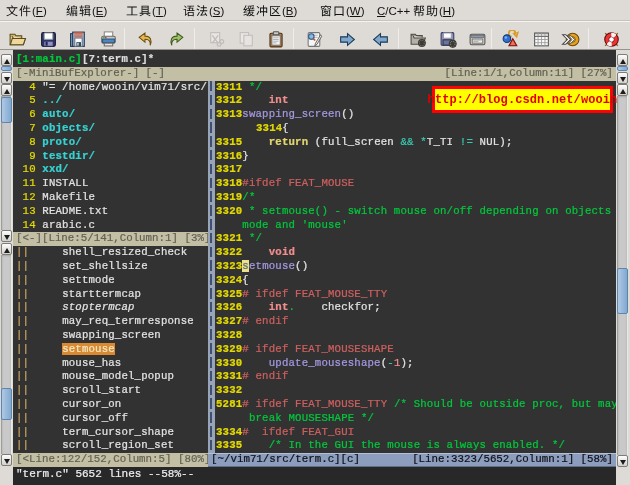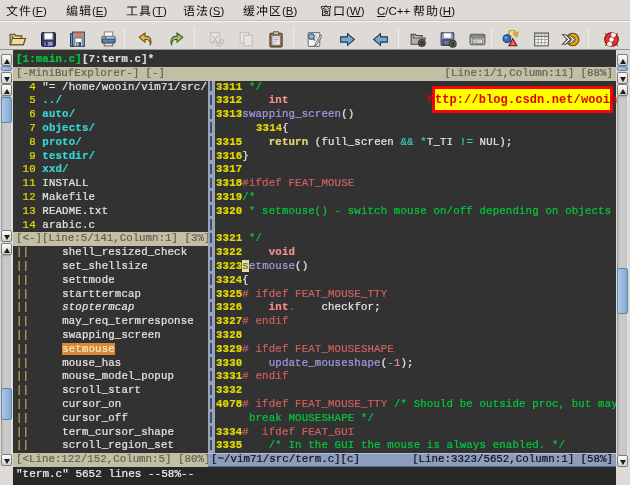--- a/index.html
+++ b/index.html
@@ -365,21 +365,21 @@
             <path d="M2.6 9 A6.4 6.4 0 0 1 4.5 4.5 L7 7 A3 3 0 0 0 6.2 9 Z" fill="#f6f3ee" transform="rotate(90 9 9)"></path>
             <path d="M2.6 9 A6.4 6.4 0 0 1 4.5 4.5 L7 7 A3 3 0 0 0 6.2 9 Z" fill="#f6f3ee" transform="rotate(270 9 9)"></path>
           </svg>
         </span>
       </div>
   </div>
 
   <div id="main">
     <div id="textarea" style="background: rgb(50, 50, 50);">
         <div class="vimrow" style="top: 3px; left: 3px;"><span class="b" style="color: rgb(0, 200, 60);">[1:main.c]</span><span class="b" style="color: rgb(220, 220, 220);">[7:term.c]*</span></div>
-        <div class="statusline" style="top: 16.8px; left: 0px; width: 603px;"><span>[-MiniBufExplorer-] [-]</span><span class="sr">[Line:1/1,Column:11] [88%]</span></div>
+        <div class="statusline" style="top: 16.8px; left: 0px; width: 603px;"><span>[-MiniBufExplorer-] [-]</span><span class="sr">[Line:1/1,Column:11] [27%]</span></div>
         <div class="vimrow" style="top: 30.6px; left: 3px;"><span style="color: rgb(227, 217, 0);">  4 </span><span style="color: rgb(226, 226, 226);">"= /home/wooin/vim71/src/</span></div>
         <div class="vimrow" style="top: 44.4px; left: 3px;"><span style="color: rgb(227, 217, 0);">  5 </span><span class="b" style="color: rgb(54, 211, 211);">../</span></div>
         <div class="vimrow" style="top: 58.2px; left: 3px;"><span style="color: rgb(227, 217, 0);">  6 </span><span class="b" style="color: rgb(54, 211, 211);">auto/</span></div>
         <div class="vimrow" style="top: 72px; left: 3px;"><span style="color: rgb(227, 217, 0);">  7 </span><span class="b" style="color: rgb(54, 211, 211);">objects/</span></div>
         <div class="vimrow" style="top: 85.8px; left: 3px;"><span style="color: rgb(227, 217, 0);">  8 </span><span class="b" style="color: rgb(54, 211, 211);">proto/</span></div>
         <div class="vimrow" style="top: 99.6px; left: 3px;"><span style="color: rgb(227, 217, 0);">  9 </span><span class="b" style="color: rgb(54, 211, 211);">testdir/</span></div>
         <div class="vimrow" style="top: 113.4px; left: 3px;"><span style="color: rgb(227, 217, 0);"> 10 </span><span class="b" style="color: rgb(54, 211, 211);">xxd/</span></div>
         <div class="vimrow" style="top: 127.2px; left: 3px;"><span style="color: rgb(227, 217, 0);"> 11 </span><span style="color: rgb(226, 226, 226);">INSTALL</span></div>
         <div class="vimrow" style="top: 141px; left: 3px;"><span style="color: rgb(227, 217, 0);"> 12 </span><span style="color: rgb(226, 226, 226);">Makefile</span></div>
         <div class="vimrow" style="top: 154.8px; left: 3px;"><span style="color: rgb(227, 217, 0);"> 13 </span><span style="color: rgb(226, 226, 226);">README.txt</span></div>
@@ -404,34 +404,34 @@
         <div class="vimrow" style="top: 30.6px; left: 203px;"><span class="b" style="color: rgb(227, 217, 0);">3311</span><span style="color: rgb(0, 200, 60);"> */</span></div>
         <div class="vimrow" style="top: 44.4px; left: 203px;"><span class="b" style="color: rgb(227, 217, 0);">3312</span><span style="color: rgb(226, 226, 226);">    </span><span class="b" style="color: rgb(240, 141, 141);">int</span></div>
         <div class="vimrow" style="top: 58.2px; left: 203px;"><span class="b" style="color: rgb(227, 217, 0);">3313</span><span style="color: rgb(163, 152, 224);">swapping_screen</span><span style="color: rgb(226, 226, 226);">()</span></div>
         <div class="vimrow" style="top: 72px; left: 203px; padding-left: 40px;"><span class="b" style="color: rgb(227, 217, 0);">3314</span><span style="color: rgb(226, 226, 226);">{</span></div>
         <div class="vimrow" style="top: 85.8px; left: 203px;"><span class="b" style="color: rgb(227, 217, 0);">3315</span><span style="color: rgb(226, 226, 226);">    </span><span class="b" style="color: rgb(227, 214, 110);">return</span><span style="color: rgb(226, 226, 226);"> (full_screen </span><span style="color: rgb(56, 201, 174);">&amp;&amp;</span><span style="color: rgb(226, 226, 226);"> </span><span style="color: rgb(56, 201, 174);">*</span><span style="color: rgb(226, 226, 226);">T_TI </span><span style="color: rgb(56, 201, 174);">!=</span><span style="color: rgb(226, 226, 226);"> NUL);</span></div>
         <div class="vimrow" style="top: 99.6px; left: 203px;"><span class="b" style="color: rgb(227, 217, 0);">3316</span><span style="color: rgb(226, 226, 226);">}</span></div>
         <div class="vimrow" style="top: 113.4px; left: 203px;"><span class="b" style="color: rgb(227, 217, 0);">3317</span></div>
         <div class="vimrow" style="top: 127.2px; left: 203px;"><span class="b" style="color: rgb(227, 217, 0);">3318</span><span style="color: rgb(205, 95, 95);">#ifdef FEAT_MOUSE</span></div>
         <div class="vimrow" style="top: 141px; left: 203px;"><span class="b" style="color: rgb(227, 217, 0);">3319</span><span style="color: rgb(0, 200, 60);">/*</span></div>
         <div class="vimrow" style="top: 154.8px; left: 203px;"><span class="b" style="color: rgb(227, 217, 0);">3320</span><span style="color: rgb(0, 200, 60);"> * setmouse() - switch mouse on/off depending on objects</span></div>
-        <div class="vimrow" style="top: 168.6px; left: 203px;"><span class="b" style="color: rgb(227, 217, 0);">    </span></div>
+        <div class="vimrow" style="top: 168.6px; left: 203px;"><span class="b" style="color: rgb(227, 217, 0);">    </span><span style="color: rgb(0, 200, 60);">mode and 'mouse'</span></div>
         <div class="vimrow" style="top: 182.4px; left: 203px;"><span class="b" style="color: rgb(227, 217, 0);">3321</span><span style="color: rgb(0, 200, 60);"> */</span></div>
         <div class="vimrow" style="top: 196.2px; left: 203px;"><span class="b" style="color: rgb(227, 217, 0);">3322</span><span style="color: rgb(226, 226, 226);">    </span><span class="b" style="color: rgb(240, 141, 141);">void</span></div>
         <div class="vimrow" style="top: 210px; left: 203px;"><span class="b" style="color: rgb(227, 217, 0);">3323</span><span style="color: rgb(92, 109, 124); background: rgb(236, 224, 137);">s</span><span style="color: rgb(163, 152, 224);">etmouse</span><span style="color: rgb(226, 226, 226);">()</span></div>
         <div class="vimrow" style="top: 223.8px; left: 203px;"><span class="b" style="color: rgb(227, 217, 0);">3324</span><span style="color: rgb(226, 226, 226);">{</span></div>
         <div class="vimrow" style="top: 237.6px; left: 203px;"><span class="b" style="color: rgb(227, 217, 0);">3325</span><span style="color: rgb(205, 95, 95);"># ifdef FEAT_MOUSE_TTY</span></div>
         <div class="vimrow" style="top: 251.4px; left: 203px;"><span class="b" style="color: rgb(227, 217, 0);">3326</span><span style="color: rgb(226, 226, 226);">    </span><span class="b" style="color: rgb(240, 141, 141);">int</span><span style="color: rgb(0, 200, 60);">.</span><span style="color: rgb(226, 226, 226);">    </span><span style="color: rgb(226, 226, 226);">checkfor;</span></div>
         <div class="vimrow" style="top: 265.2px; left: 203px;"><span class="b" style="color: rgb(227, 217, 0);">3327</span><span style="color: rgb(205, 95, 95);"># endif</span></div>
         <div class="vimrow" style="top: 279px; left: 203px;"><span class="b" style="color: rgb(227, 217, 0);">3328</span></div>
         <div class="vimrow" style="top: 292.8px; left: 203px;"><span class="b" style="color: rgb(227, 217, 0);">3329</span><span style="color: rgb(205, 95, 95);"># ifdef FEAT_MOUSESHAPE</span></div>
         <div class="vimrow" style="top: 306.6px; left: 203px;"><span class="b" style="color: rgb(227, 217, 0);">3330</span><span style="color: rgb(226, 226, 226);">    </span><span style="color: rgb(163, 152, 224);">update_mouseshape</span><span style="color: rgb(226, 226, 226);">(</span><span style="color: rgb(56, 201, 174);">-</span><span style="color: rgb(240, 141, 141);">1</span><span style="color: rgb(226, 226, 226);">);</span></div>
         <div class="vimrow" style="top: 320.4px; left: 203px;"><span class="b" style="color: rgb(227, 217, 0);">3331</span><span style="color: rgb(205, 95, 95);"># endif</span></div>
         <div class="vimrow" style="top: 334.2px; left: 203px;"><span class="b" style="color: rgb(227, 217, 0);">3332</span></div>
-        <div class="vimrow" style="top: 348px; left: 203px;"><span class="b" style="color: rgb(227, 217, 0);">4078</span><span style="color: rgb(205, 95, 95);"># ifdef FEAT_MOUSE_TTY </span><span style="color: rgb(0, 200, 60);">/* Should be outside proc, but may</span></div>
+        <div class="vimrow" style="top: 348px; left: 203px;"><span class="b" style="color: rgb(227, 217, 0);">5281</span><span style="color: rgb(205, 95, 95);"># ifdef FEAT_MOUSE_TTY </span><span style="color: rgb(0, 200, 60);">/* Should be outside proc, but may</span></div>
         <div class="vimrow" style="top: 361.8px; left: 203px;"><span class="b" style="color: rgb(227, 217, 0);">    </span><span style="color: rgb(0, 200, 60);"> break MOUSESHAPE */</span></div>
         <div class="vimrow" style="top: 375.6px; left: 203px;"><span class="b" style="color: rgb(227, 217, 0);">3334</span><span style="color: rgb(205, 95, 95);">#  ifdef FEAT_GUI</span></div>
         <div class="vimrow" style="top: 389.4px; left: 203px;"><span class="b" style="color: rgb(227, 217, 0);">3335</span><span style="color: rgb(226, 226, 226);">    </span><span style="color: rgb(0, 200, 60);">/* In the GUI the mouse is always enabled. */</span></div>
         <div class="statusline active" style="top: 403.2px; left: 195px; width: 408px;"><span>[~/vim71/src/term.c][c]</span><span class="sr">[Line:3323/5652,Column:1] [58%]</span></div>
         <div id="cmdline" style="left: 0px; top: 417px; width: 603px; height: 18px; padding-left: 3px;">"term.c" 5652 lines --58%--</div>
       </div>
     <div id="vsplit" style="left: 208px; top: 30.6px; width: 7px; height: 372.6px;"></div>
 
     <div id="sbleft" class="sbcol">
         <div class="sb-btn up" style="top: 4px; height: 12px;"></div>

